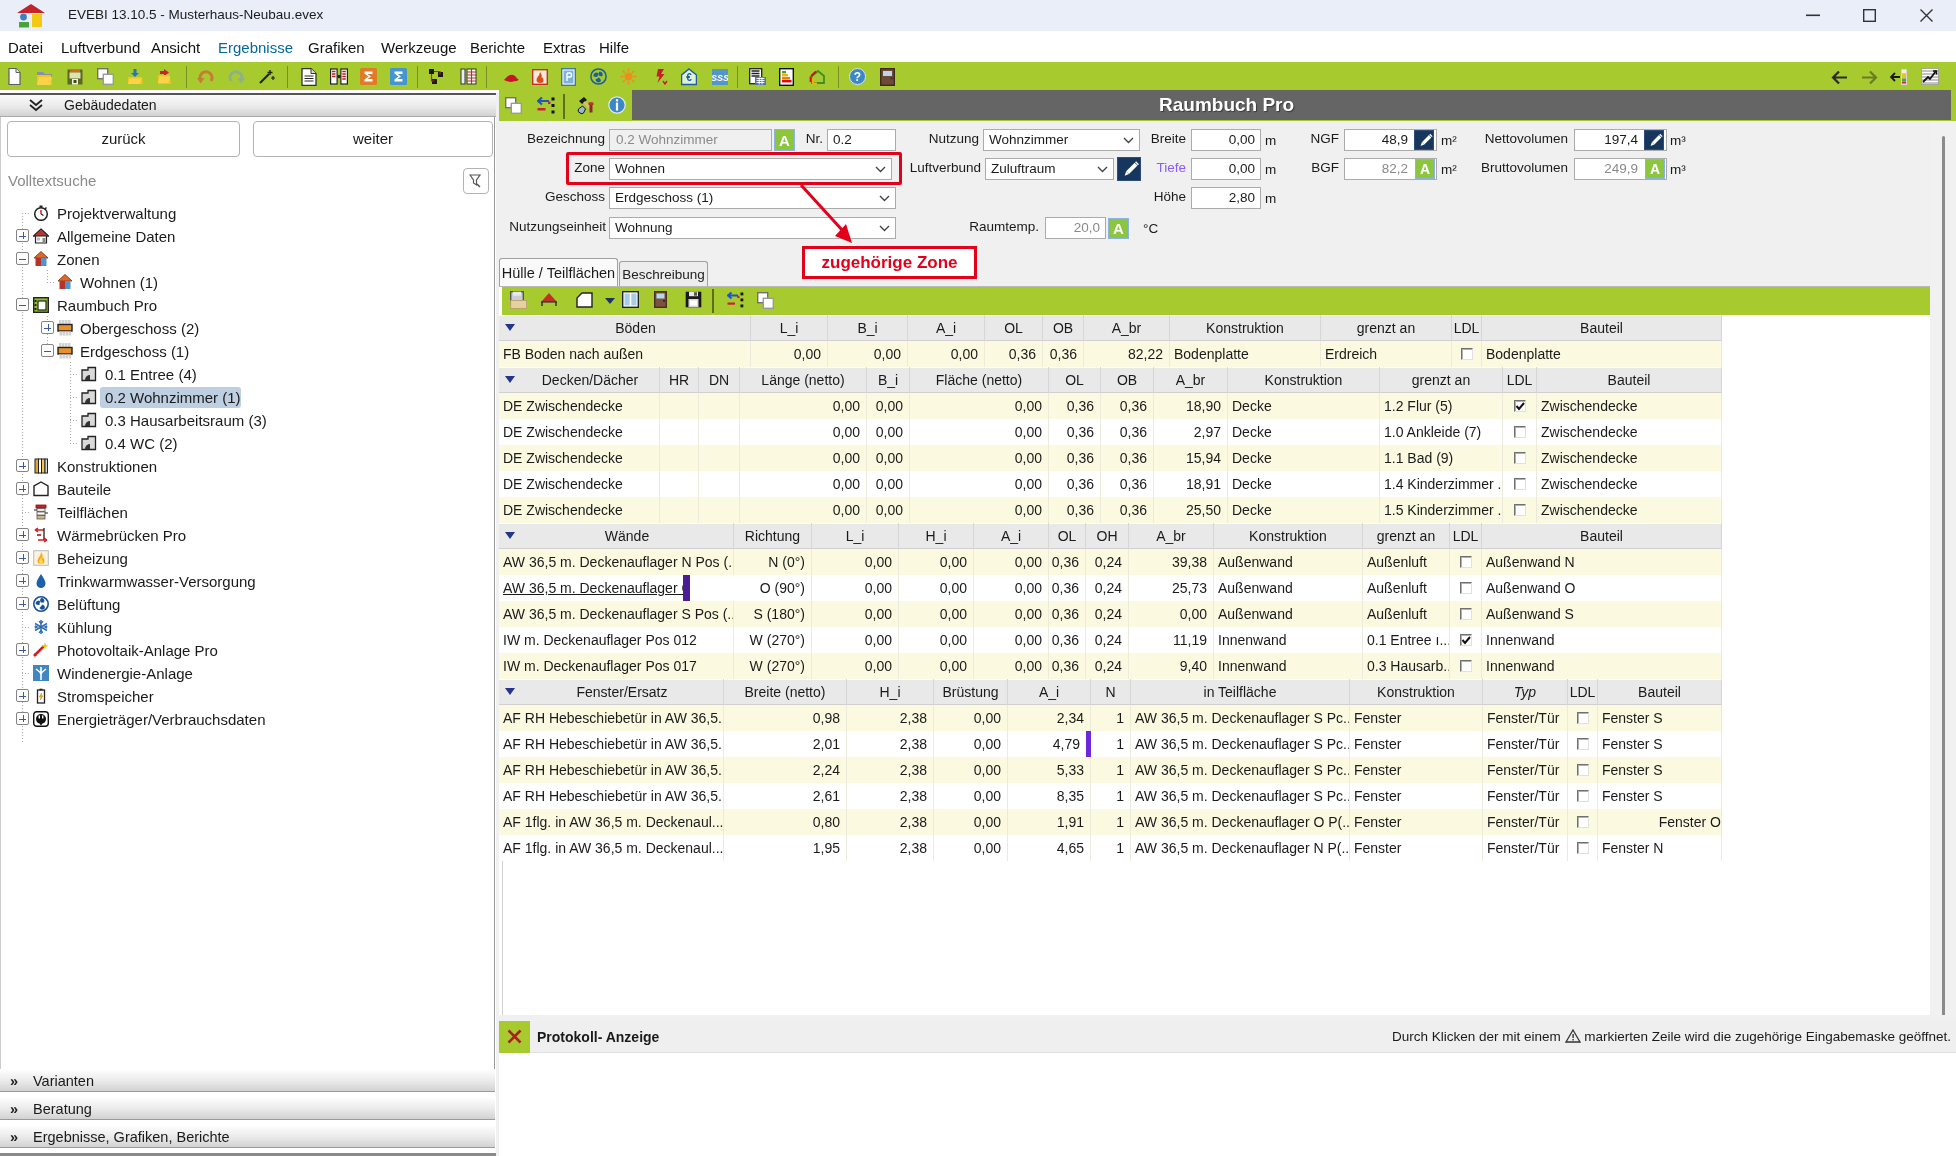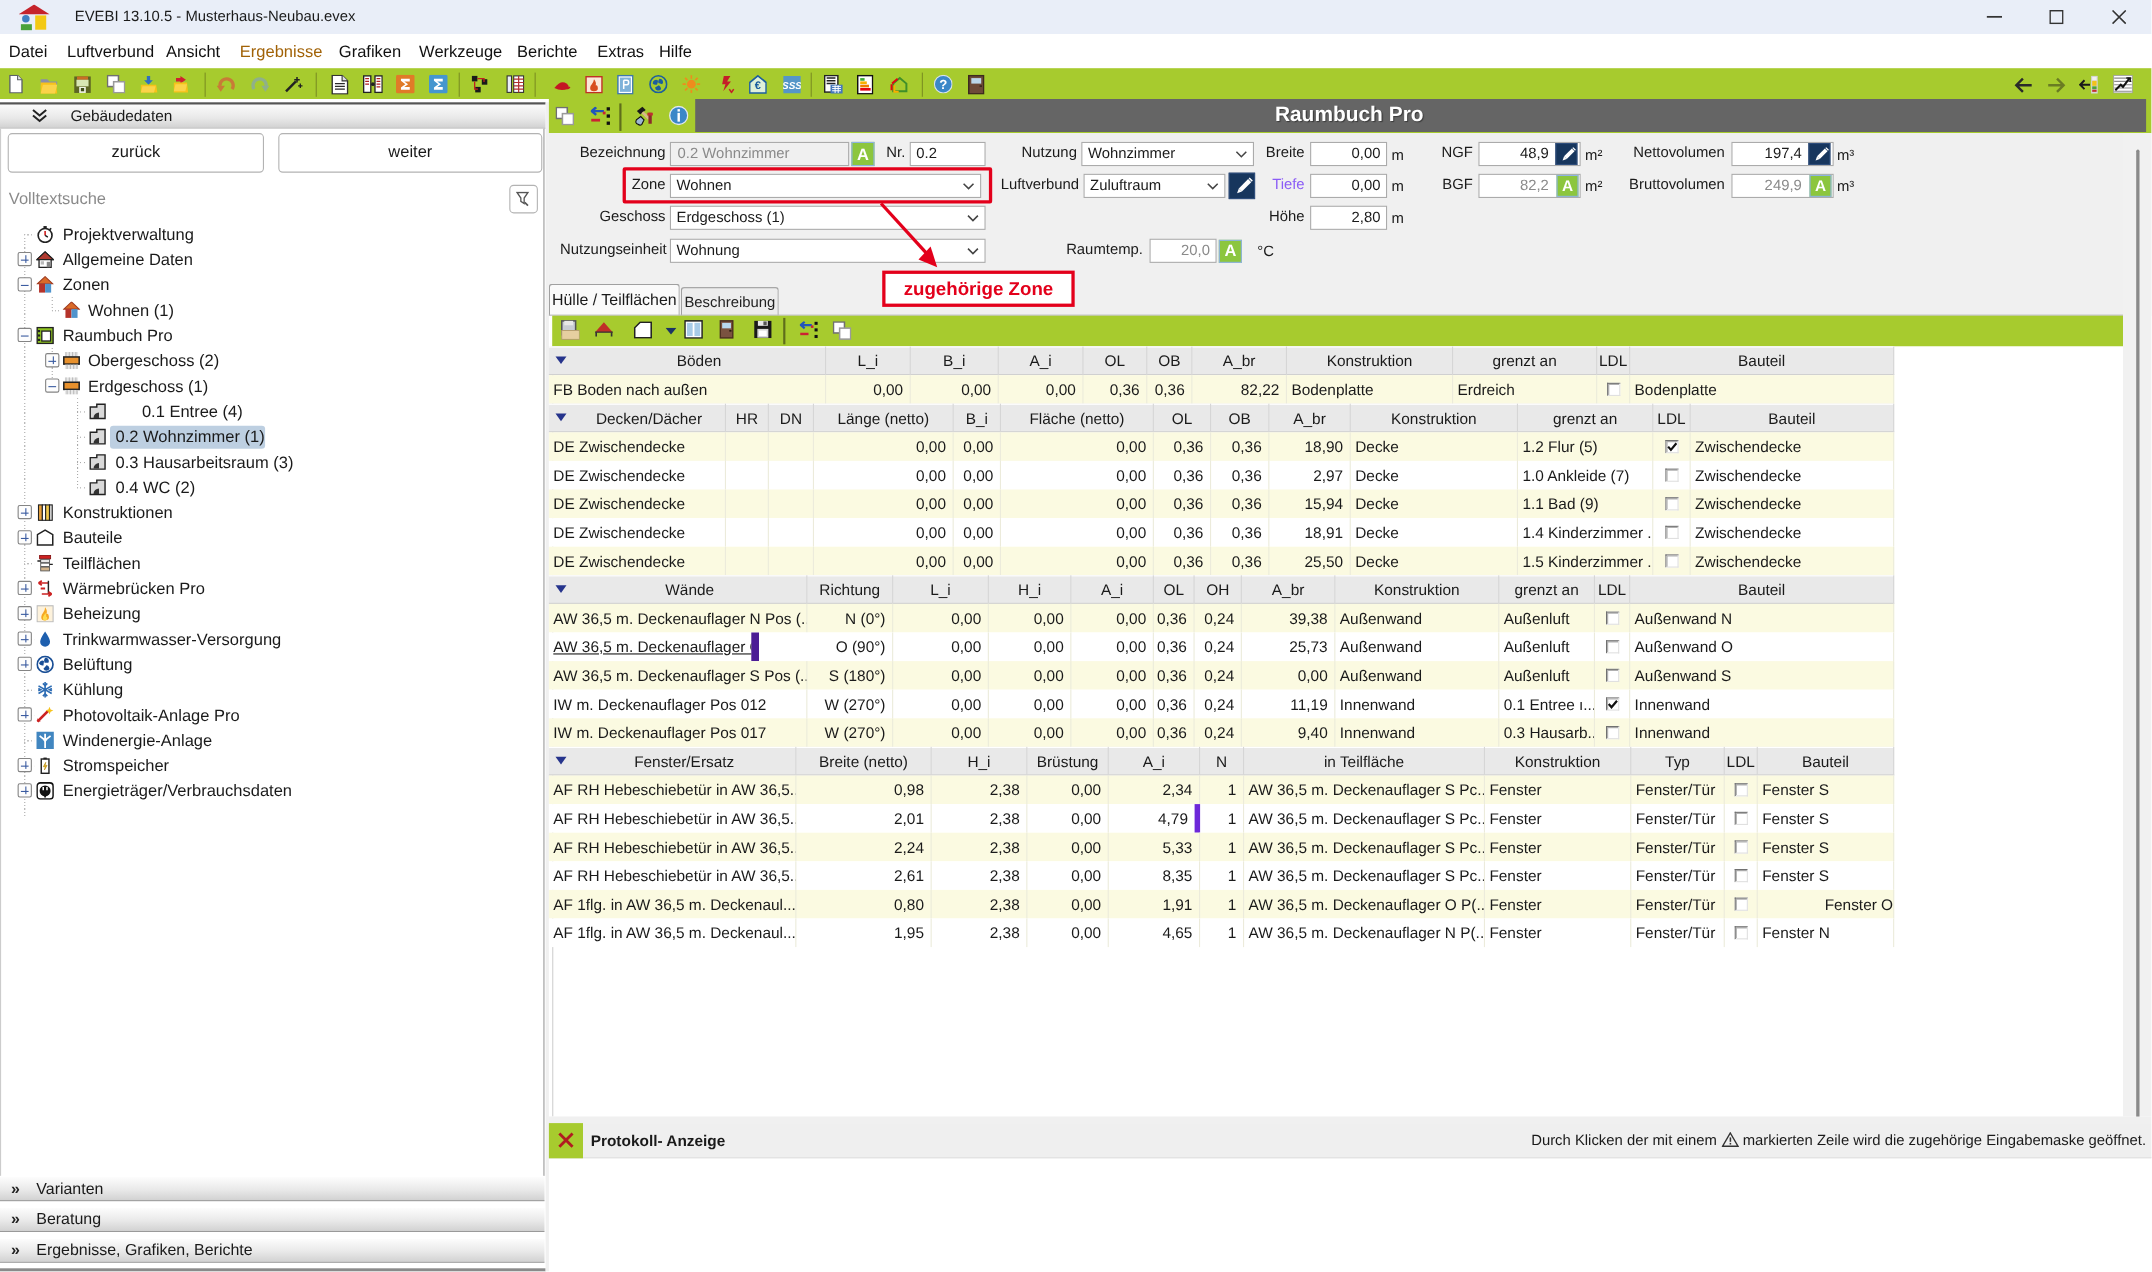--- a/index.html
+++ b/index.html
@@ -37,21 +37,21 @@
 <svg class="ab" style="left:1863px;top:9px" width="13" height="13" viewBox="0 0 13 13">
       <rect x="0.7" y="0.7" width="11.6" height="11.6" fill="none" stroke="#333" stroke-width="1.4"></rect>
     </svg>
 <svg class="ab" style="left:1920px;top:9px" width="13" height="13" viewBox="0 0 13 13">
       <path d="M0.5,0.5 L12.5,12.5 M12.5,0.5 L0.5,12.5" stroke="#333" stroke-width="1.4"></path>
     </svg>
 <div style="position:absolute;left:0;top:31px;width:1956px;height:31px;background:#ffffff;"></div>
 <div class="lbl" style="position:absolute;left:8px;top:39px;font-size:15px;color:#111;">Datei</div>
 <div class="lbl" style="position:absolute;left:61px;top:39px;font-size:15px;color:#111;">Luftverbund</div>
 <div class="lbl" style="position:absolute;left:151px;top:39px;font-size:15px;color:#111;">Ansicht</div>
-<div class="lbl" style="position:absolute;left:218px;top:39px;font-size:15px;color:#a16207;">Ergebnisse</div>
+<div class="lbl" style="position:absolute;left:218px;top:39px;font-size:15px;color:#0369a1;">Ergebnisse</div>
 <div class="lbl" style="position:absolute;left:308px;top:39px;font-size:15px;color:#111;">Grafiken</div>
 <div class="lbl" style="position:absolute;left:381px;top:39px;font-size:15px;color:#111;">Werkzeuge</div>
 <div class="lbl" style="position:absolute;left:470px;top:39px;font-size:15px;color:#111;">Berichte</div>
 <div class="lbl" style="position:absolute;left:543px;top:39px;font-size:15px;color:#111;">Extras</div>
 <div class="lbl" style="position:absolute;left:599px;top:39px;font-size:15px;color:#111;">Hilfe</div>
 <div style="position:absolute;left:0;top:62px;width:1956px;height:28px;background:#a7cb2e;"></div>
 <svg class="ab" style="left:8px;top:68px" width="13" height="17" viewBox="0 0 13 17">
       <path d="M1,0.5 H8 L12,4.5 V16.5 H1 Z" fill="#fff" stroke="#5a6066" stroke-width="1.2"></path>
       <path d="M8,0.5 L8,4.5 L12,4.5" fill="#e8e8e8" stroke="#5a6066" stroke-width="1"></path>
     </svg>
@@ -294,21 +294,21 @@
       <rect x="1" y="4.5" width="14" height="6.5" fill="#e8912d" stroke="#222" stroke-width="1.4"></rect>
       <rect x="2" y="11.5" width="12" height="4" fill="#e8e8e8"></rect>
       <path d="M4,11.5 v4 M7,11.5 v4 M10,11.5 v4 M13,11.5 v4" stroke="#bbb" stroke-width="1"></path>
     </svg>
 <div class="treerow" style="position:absolute;left:80px;top:340px;">Erdgeschoss (1)</div>
 <div style="position:absolute;left:70px;top:374px;width:9px;height:1px;background-image:repeating-linear-gradient(90deg,#aaa 0 1px,transparent 1px 3px);"></div>
 <svg class="ab" style="left:81px;top:366px" width="16" height="16" viewBox="0 0 16 16">
       <path d="M1,4 h6 v-2.5 h7.5 v13 h-13.5 z" fill="#d9d9d9" stroke="#222" stroke-width="1.3"></path>
       <path d="M4,14 a5,5 0 0 1 5,-5 l0,5 z" fill="#333"></path>
     </svg>
-<div class="treerow" style="position:absolute;left:105px;top:363px;margin-left:24px;">0.1 Entree (4)</div>
+<div class="treerow" style="position:absolute;left:105px;top:363px;">0.1 Entree (4)</div>
 <div style="position:absolute;left:70px;top:397px;width:9px;height:1px;background-image:repeating-linear-gradient(90deg,#aaa 0 1px,transparent 1px 3px);"></div>
 <div style="position:absolute;left:100px;top:387px;width:141px;height:21px;background:#bdcfe1;border-radius:3px;"></div>
 <svg class="ab" style="left:81px;top:389px" width="16" height="16" viewBox="0 0 16 16">
       <path d="M1,4 h6 v-2.5 h7.5 v13 h-13.5 z" fill="#d9d9d9" stroke="#222" stroke-width="1.3"></path>
       <path d="M4,14 a5,5 0 0 1 5,-5 l0,5 z" fill="#333"></path>
     </svg>
 <div class="treerow" style="position:absolute;left:105px;top:386px;">0.2 Wohnzimmer (1)</div>
 <div style="position:absolute;left:70px;top:420px;width:9px;height:1px;background-image:repeating-linear-gradient(90deg,#aaa 0 1px,transparent 1px 3px);"></div>
 <svg class="ab" style="left:81px;top:412px" width="16" height="16" viewBox="0 0 16 16">
       <path d="M1,4 h6 v-2.5 h7.5 v13 h-13.5 z" fill="#d9d9d9" stroke="#222" stroke-width="1.3"></path>
@@ -890,21 +890,21 @@
     </div>
 <div class="ab" style="position:absolute;left:1091px;top:679px;width:40px;height:26px;display:flex;align-items:center;justify-content:center;font-size:14px;overflow:hidden;white-space:nowrap;border-right:1px solid #d6d6d6;">
       <span>N</span>
     </div>
 <div class="ab" style="position:absolute;left:1131px;top:679px;width:219px;height:26px;display:flex;align-items:center;justify-content:center;font-size:14px;overflow:hidden;white-space:nowrap;border-right:1px solid #d6d6d6;">
       <span>in Teilfläche</span>
     </div>
 <div class="ab" style="position:absolute;left:1350px;top:679px;width:133px;height:26px;display:flex;align-items:center;justify-content:center;font-size:14px;overflow:hidden;white-space:nowrap;border-right:1px solid #d6d6d6;">
       <span>Konstruktion</span>
     </div>
-<div class="ab" style="position:absolute;left:1483px;top:679px;width:85px;height:26px;display:flex;align-items:center;justify-content:center;font-size:14px;overflow:hidden;white-space:nowrap;border-right:1px solid #d6d6d6;">
+<div class="ab" style="position:absolute;left:1483px;top:679px;width:85px;height:26px;display:flex;align-items:center;justify-content:center;font-size:14px;overflow:hidden;white-space:nowrap;border-right:1px solid #d6d6d6;font-style:italic;">
       <span>Typ</span>
     </div>
 <div class="ab" style="position:absolute;left:1568px;top:679px;width:30px;height:26px;display:flex;align-items:center;justify-content:center;font-size:14px;overflow:hidden;white-space:nowrap;border-right:1px solid #d6d6d6;">
       <span>LDL</span>
     </div>
 <div class="ab" style="position:absolute;left:1598px;top:679px;width:124px;height:26px;display:flex;align-items:center;justify-content:center;font-size:14px;overflow:hidden;white-space:nowrap;border-right:1px solid #d6d6d6;">
       <span>Bauteil</span>
     </div>
 <div style="position:absolute;left:499px;top:705px;width:1223px;height:26px;background:#fbfae1;"></div>
 <div class="cell cl" style="position:absolute;left:499px;top:705px;width:225px;height:26px;line-height:26px;border-right:1px solid #ecebdb;">AF RH Hebeschiebetür in AW 36,5...</div>

